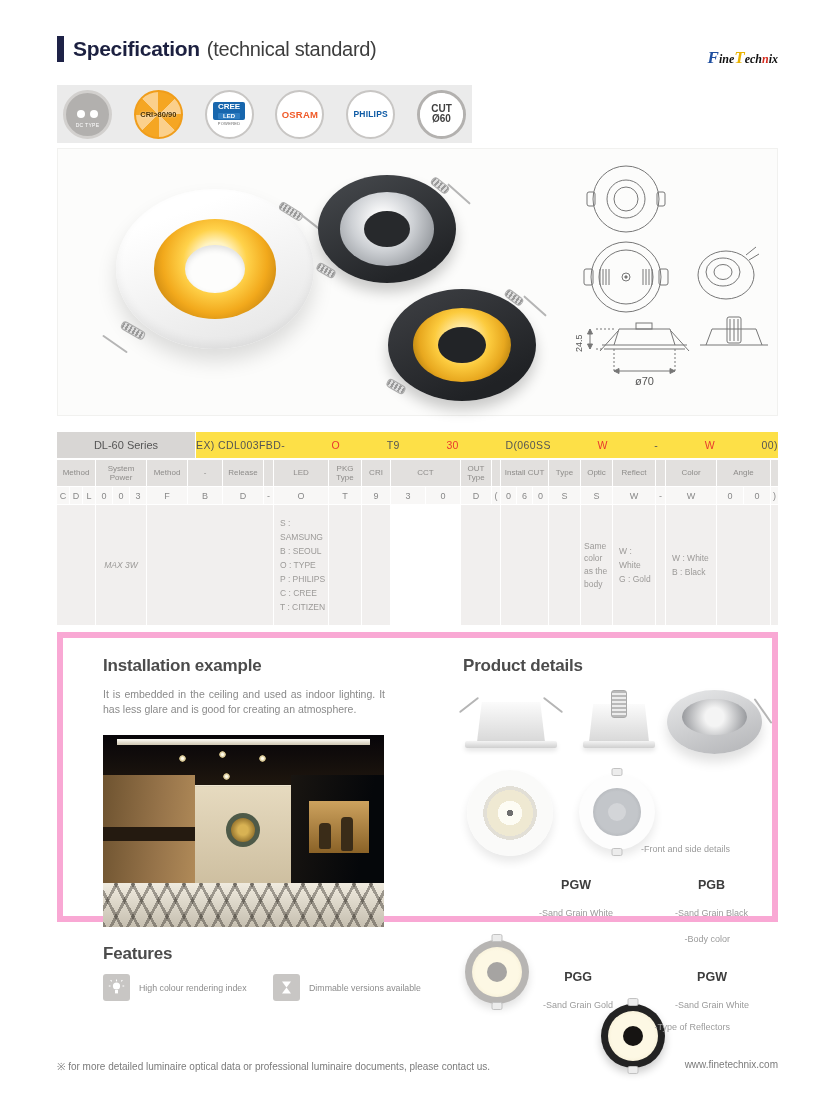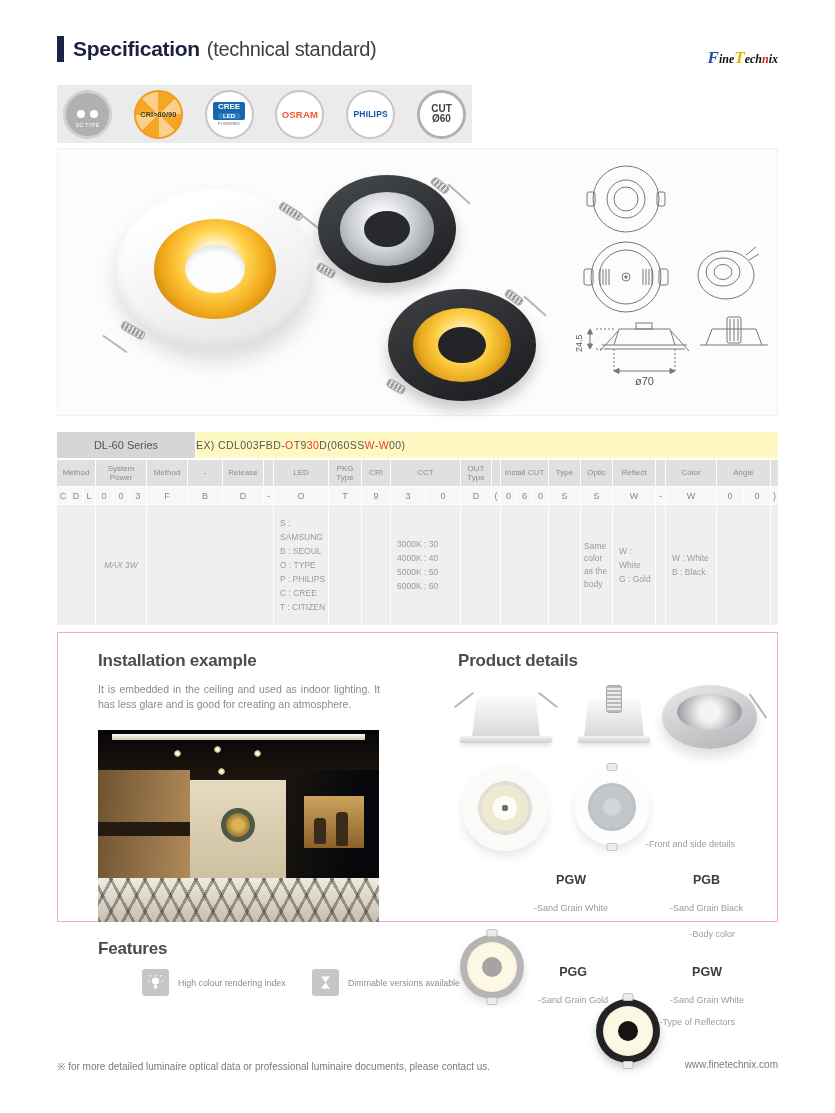--- a/index.html
+++ b/index.html
@@ -65,34 +65,34 @@
           background:repeating-linear-gradient(90deg,#9a9a9a 0 2px,#dddddd 2px 4px); border:1px solid #aaa; }
   .wire { position:absolute; width:30px; height:2px; background:#b5b5b5; border-radius:1px; }
 
   .drawings { position:absolute; left:498px; top:10px; }
   .drawings text { font-family:"Liberation Sans",sans-serif; fill:#555; }
 
   
   .spec-table { position:absolute; left:57px; top:432px; width:721px; }
   .t-title { display:grid; grid-template-columns:138px 1fr; gap:1px; height:26px; margin-bottom:2px; }
   .t-title .left { background:#d8d6d4; color:#555; font-size:11px; display:flex; align-items:center; justify-content:center; }
-  .t-title .right { background:#fef9c3; color:#555; font-size:10.5px; display:flex; align-items:center; justify-content:flex-start; letter-spacing:0.4px; }
+  .t-title .right { background:#fde047; color:#555; font-size:10.5px; display:flex; align-items:center; justify-content:space-between; letter-spacing:0.4px; }
   .red { color:#e8392f; }
   .t-grid { display:grid; gap:1px; background:#fff; margin-bottom:1px;
     grid-template-columns:12px 12px 12px 16px 16px 16px 40px 34px 40px 9px 54px 32px 28px 34px 34px 30px 8px 15px 15px 15px 31px 31px 42px 9px 50px 26px 26px 7px; }
   .th { background:#e2e0de; color:#8e8c8a; font-size:8px; height:26px; display:flex; align-items:center; justify-content:center;
         text-align:center; line-height:1.15; padding:1px; }
   .tc { background:#f8f7f6; color:#888; font-size:9px; height:17px; display:flex; align-items:center; justify-content:center; }
   .tn { background:#f1efee; color:#9c9a98; font-size:8.5px; height:120px; display:flex; flex-direction:column;
         align-items:center; justify-content:center; line-height:1.65; }
   .tn.list { align-items:flex-start; padding-left:6px; }
   .tn.wrapcell { padding:0 3px; text-align:left; align-items:flex-start; line-height:1.5; }
 
   
-  .details { position:absolute; left:57px; top:632px; width:721px; height:290px; border:1px solid #f9a8d4; background:#fff; }
+  .details { position:absolute; left:57px; top:632px; width:721px; height:290px; border:6px solid #f9a8d4; background:#fff; }
   .sec-h { position:absolute; font-size:17px; font-weight:bold; color:#4c4c4c; letter-spacing:-0.2px; }
   .install-p { position:absolute; left:40px; top:49px; width:282px; font-size:10.5px; line-height:1.45; color:#8a8a8a; text-align:justify; }
 
   .photo { position:absolute; left:40px; top:97px; width:281px; height:192px; overflow:hidden; background:#0c0a08; }
   .ph-ceiling { position:absolute; top:0; left:0; right:0; height:58px; background:linear-gradient(#070509,#22190f); }
   .ph-cstrip1 { position:absolute; top:4px; left:14px; right:14px; height:6px; background:linear-gradient(#fdfcf6,#cfc6b2); }
   .ph-cstrip2 { position:absolute; top:50px; left:40px; right:40px; height:4px; background:linear-gradient(#f5edda,#b9ab8c); }
   .ph-dot { position:absolute; width:7px; height:7px; border-radius:50%;
             background:radial-gradient(circle,#fffbe8 20%,#c8b680 60%,transparent 75%); }
   .ph-wood { position:absolute; left:0; top:40px; width:92px; height:110px;
@@ -104,21 +104,21 @@
   .ph-right { position:absolute; right:0; top:40px; width:93px; height:116px; background:linear-gradient(100deg,#191511,#05070a 75%); }
   .ph-niche { position:absolute; left:18px; top:26px; width:60px; height:52px; background:linear-gradient(#cda25e,#8a6227); }
   .ph-obj { position:absolute; bottom:4px; width:12px; height:26px; background:#3a2c18; border-radius:4px 4px 2px 2px; }
   .ph-floor { position:absolute; bottom:0; left:0; right:0; height:44px;
       background:
         repeating-linear-gradient(62deg, rgba(45,40,34,.4) 0 3px, transparent 3px 15px),
         repeating-linear-gradient(-62deg, rgba(45,40,34,.4) 0 3px, transparent 3px 15px),
         linear-gradient(#f0ebdf,#c6bfb0); }
 
   .features-grid { position:absolute; left:40px; top:336px; display:grid; grid-template-columns:150px auto; column-gap:20px; row-gap:12px; }
-  .feat { display:flex; align-items:center; gap:9px;margin-left:44px; }
+  .feat { display:flex; align-items:center; gap:9px; }
   .feat-icon { width:27px; height:27px; border-radius:3px; background:#c8c6c4; display:flex; align-items:center; justify-content:center; flex:0 0 27px; }
   .feat-label { font-size:8.8px; color:#8c8c8c; white-space:nowrap; }
 
   
   .pd-item { position:absolute;text-align:center; }
   .sv-base { position:absolute; bottom:0; left:0; right:0; height:7px; background:linear-gradient(#f4f4f4,#cfcfcf); border-radius:2px; box-shadow:0 3px 5px rgba(0,0,0,.1); }
   .sv-body { position:absolute; bottom:6px; left:12px; right:12px; top:6px; background:linear-gradient(#fbfbfb,#d8d8d8);
              clip-path:polygon(7% 0,93% 0,100% 100%,0 100%); }
   .sv-spring { position:absolute; top:-8px; left:50%; transform:translateX(-50%); width:16px; height:28px;
                background:repeating-linear-gradient(180deg,#b9b9b9 0 2px,#ececec 2px 4px); border:1px solid #a9a9a9; border-radius:3px; }
@@ -350,26 +350,20 @@
       <div class="tn list" style="grid-column:11;">
         <div>S : SAMSUNG</div>
         <div>B : SEOUL</div>
         <div>O : TYPE</div>
         <div>P : PHILIPS</div>
         <div>C : CREE</div>
         <div>T : CITIZEN</div>
       </div>
       <div class="tn" style="grid-column:12;"></div>
       <div class="tn" style="grid-column:13;"></div>
-      <div class="tn list" style="grid-column:14 / span 2;">
-        <div>3000K : 30</div>
-        <div>4000K : 40</div>
-        <div>5000K : 50</div>
-        <div>6000K : 60</div>
-      </div>
       <div class="tn" style="grid-column:16 / span 2;"></div>
       <div class="tn" style="grid-column:18 / span 3;"></div>
       <div class="tn" style="grid-column:21;"></div>
       <div class="tn wrapcell" style="grid-column:22; justify-content:center;">Same color as the body</div>
       <div class="tn list" style="grid-column:23;">
         <div>W : White</div>
         <div>G : Gold</div>
       </div>
       <div class="tn" style="grid-column:24;"></div>
       <div class="tn list" style="grid-column:25;">

